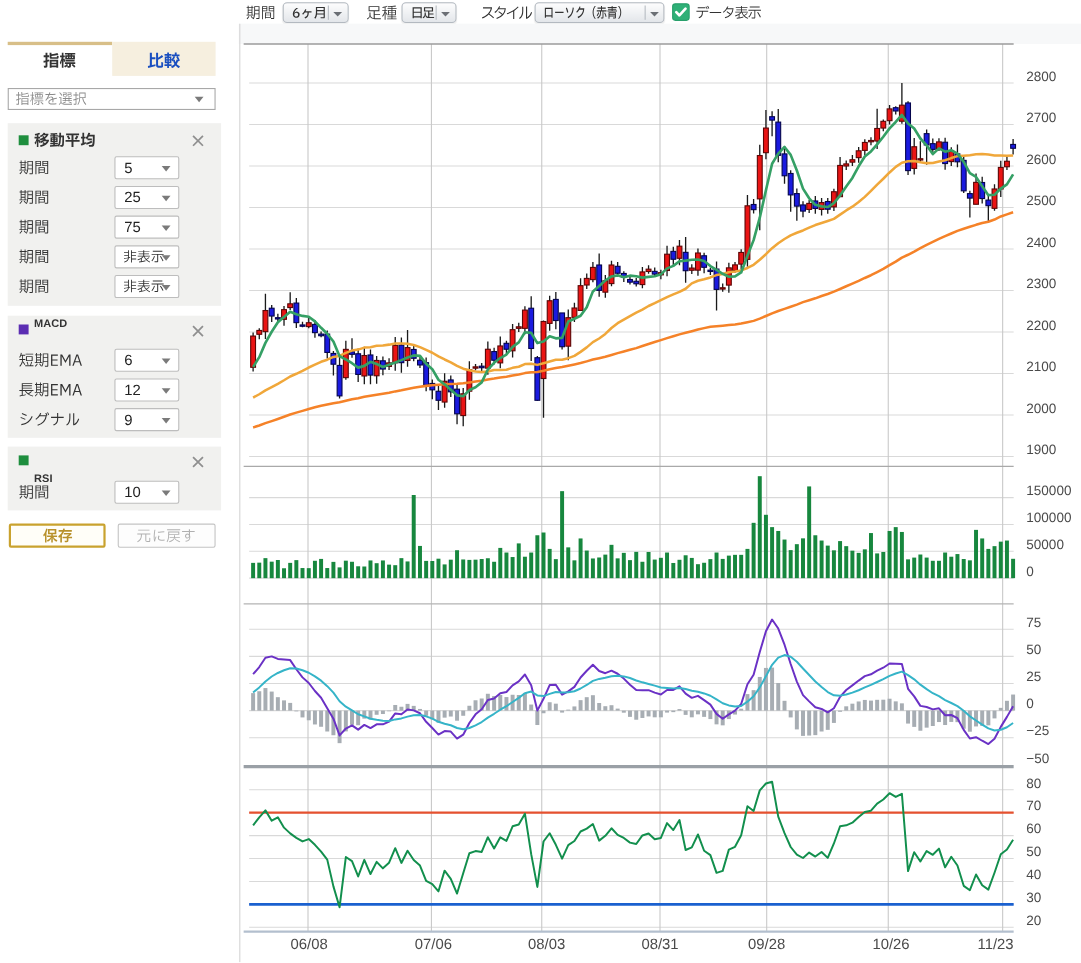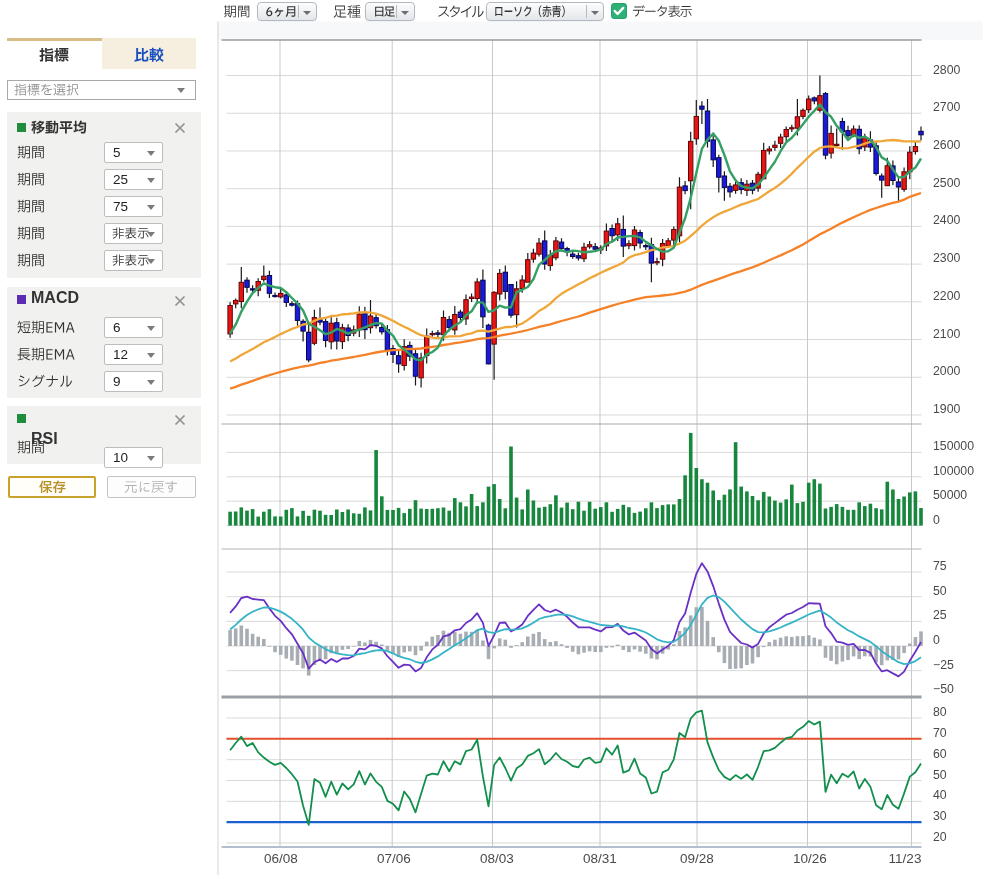--- a/index.html
+++ b/index.html
@@ -8,21 +8,21 @@
 #tab1{left:7px;width:94.5px;background:#fff;border-top:3px solid #d8bf88}
 #tab2{left:101.5px;width:94.5px;background:#f6efdf}
 #seldrop{left:7px;top:80px;width:189px;height:20px;background:#fff;border:1px solid #a8a8a8}
 .sec{left:7px;width:194px;background:#f1f1ef}
 .swatch{width:9px;height:9px}
 .selbox{left:104px;width:59px;height:21px;background:#fff;border:1px solid #bdbdbd;border-radius:2px;font-size:13.5px;color:#222;padding-left:8px;line-height:19px}
 .caret{width:0;height:0;border-left:4.5px solid transparent;border-right:4.5px solid transparent;border-top:5px solid #7a7a7a;right:7px;top:8px}
 .xbtn{width:12px;height:12px;left:174px}
 .xbtn svg{display:block}
 .btn{height:22px;border-radius:2px;top:476px}
-.ttl{font-size:16px;font-weight:bold;color:#333}
+.ttl{font-size:10px;font-weight:bold;color:#333}
 .tbtn{top:1.5px;height:19.5px;border:1px solid #b3b9c0;border-radius:4px;background:linear-gradient(#fdfdfd,#e3e6ea);box-shadow:0 1px 1px rgba(0,0,0,.07)}
 .tdiv{position:absolute;top:2px;bottom:2px;width:1px;background:#b7bcc2}
 .tarrow{position:absolute;width:0;height:0;border-left:4px solid transparent;border-right:4px solid transparent;border-top:4.5px solid #6b6f75;top:8px}
 #chk{left:610.5px;top:3px;width:16px;height:16px;background:#2fb077;border-radius:3px;border:1px solid #28a06c;line-height:0}
 </style></head><body>
 <div class="abs" id="side">
   <div class="abs tab" id="tab1"></div>
   <div class="abs tab" id="tab2"></div>
   <div class="abs" id="seldrop">
       <div class="abs caret" style="right:10px;top:7px"></div>
@@ -40,21 +40,21 @@
     <div class="abs selbox" style="top:196px">75<div class="abs caret"></div></div>
     <div class="abs selbox" style="top:223px">
       <div class="abs caret"></div>
     </div>
     <div class="abs selbox" style="top:250px">
       <div class="abs caret"></div>
     </div>
     <div class="abs selbox" style="top:317px">6<div class="abs caret"></div></div>
     <div class="abs selbox" style="top:344px">12<div class="abs caret"></div></div>
     <div class="abs selbox" style="top:371px">9<div class="abs caret"></div></div>
-    <div class="abs selbox" style="top:447px">10<div class="abs caret"></div></div>
+    <div class="abs selbox" style="top:437px">10<div class="abs caret"></div></div>
   <div class="abs xbtn" style="top:122px">
       <svg width="12" height="12" viewBox="0 0 12 12">
         <path d="M1.5 1.5L10.5 10.5M10.5 1.5L1.5 10.5" stroke="#8f8f8f" stroke-width="1.6"></path>
       </svg>
     </div>
     <div class="abs xbtn" style="top:295px">
       <svg width="12" height="12" viewBox="0 0 12 12">
         <path d="M1.5 1.5L10.5 10.5M10.5 1.5L1.5 10.5" stroke="#8f8f8f" stroke-width="1.6"></path>
       </svg>
     </div>

